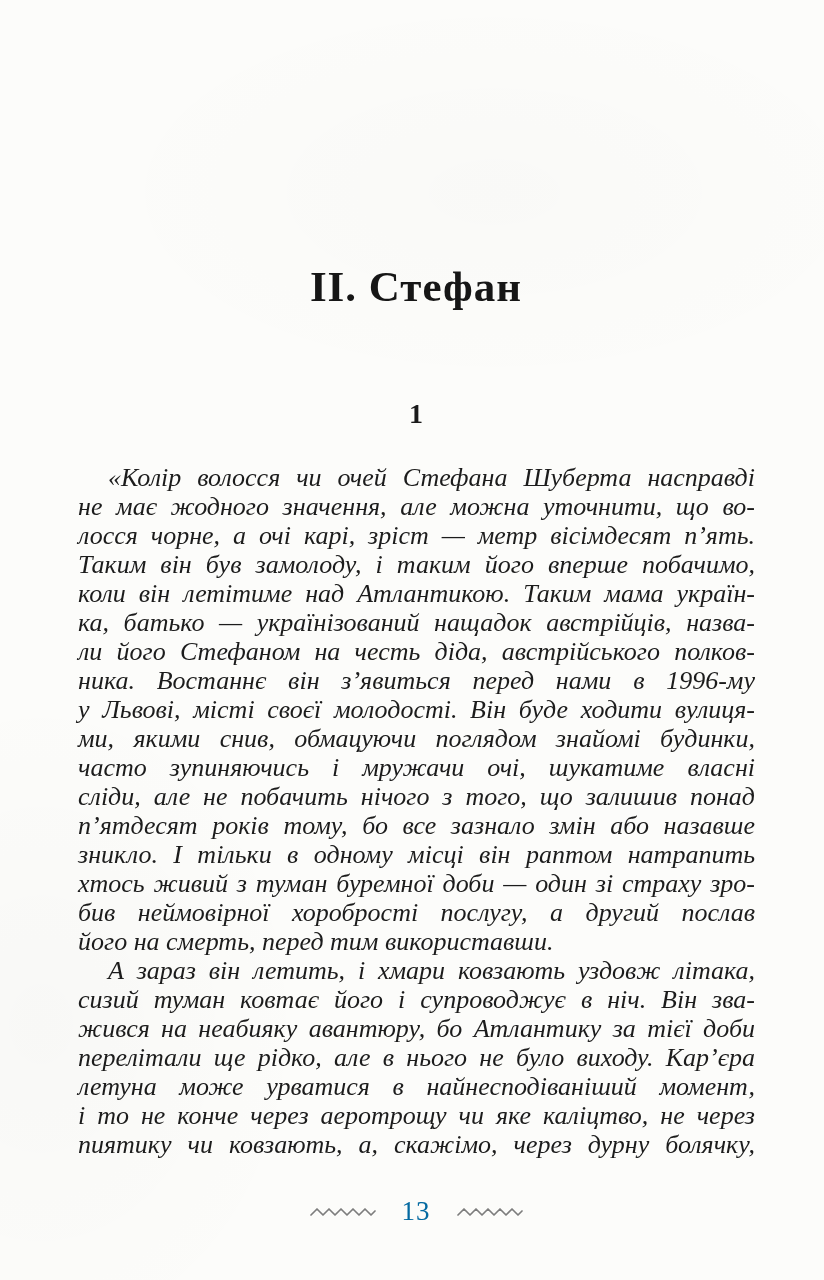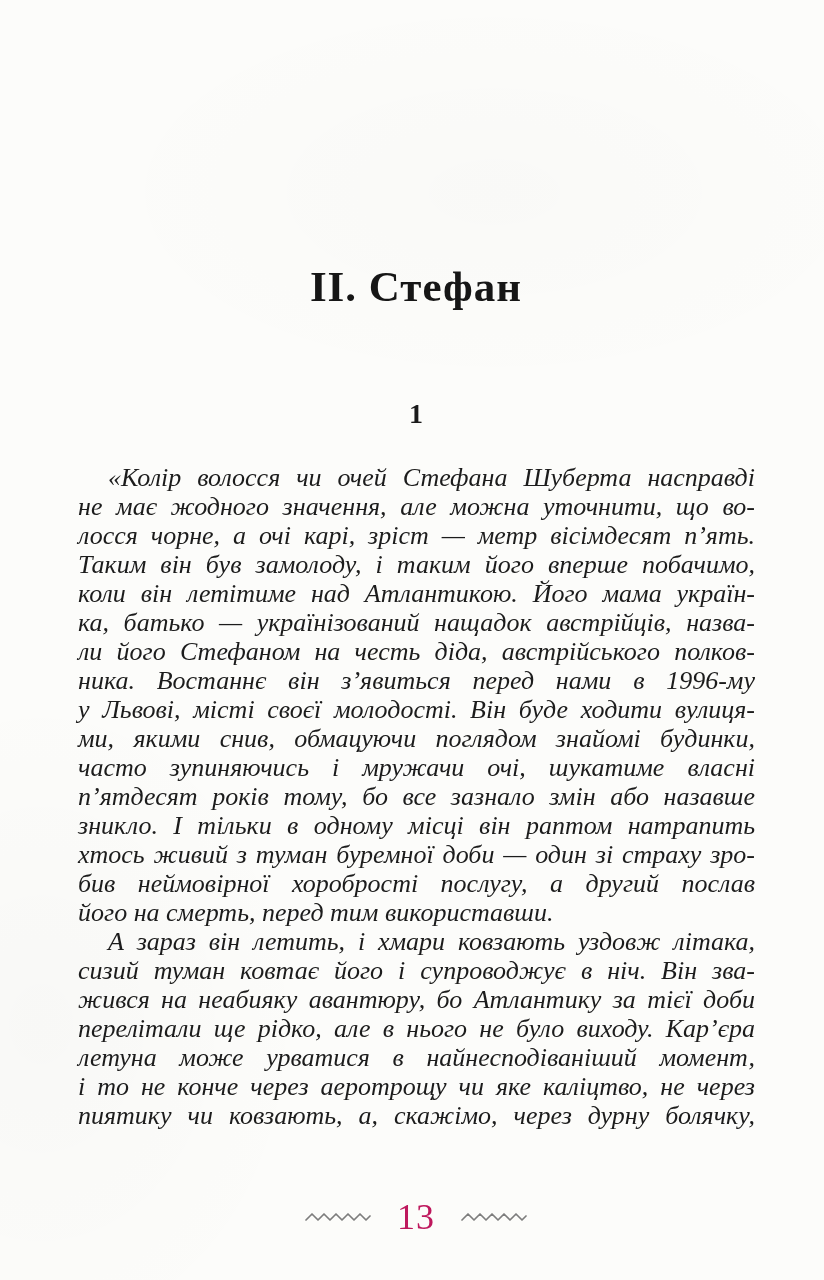--- a/index.html
+++ b/index.html
@@ -72,48 +72,49 @@
     position: absolute;
     top: 1196px;
     left: 78px;
     width: 676px;
     display: flex;
     justify-content: center;
     align-items: center;
     gap: 26px;
   }
   .page-number {
-    font-size: 36px;
-    color: #be185d;
+    font-size: 27px;
+    color: #0369a1;
     letter-spacing: 1px;
   }
   .squiggle { display: block; }
 </style>
 </head>
 <body>
 
 <div class="page">
 
   <div class="chapter-title">ІІ. Стефан</div>
 
   <div class="section-number">1</div>
 
   <div class="body-text">
       <div class="paragraph">
         <div class="line indent">«Колір волосся чи очей Стефана Шуберта насправді</div>
         <div class="line">не має жодного значення, але можна уточнити, що во-</div>
         <div class="line">лосся чорне, а очі карі, зріст — метр вісімдесят п’ять.</div>
         <div class="line">Таким він був замолоду, і таким його вперше побачимо,</div>
-        <div class="line">коли він летітиме над Атлантикою. Його мама україн-</div>
+        <div class="line">коли він летітиме над Атлантикою. Таким мама україн-</div>
         <div class="line">ка, батько — українізований нащадок австрійців, назва-</div>
         <div class="line">ли його Стефаном на честь діда, австрійського полков-</div>
         <div class="line">ника. Востаннє він з’явиться перед нами в 1996-му</div>
         <div class="line">у Львові, місті своєї молодості. Він буде ходити вулиця-</div>
         <div class="line">ми, якими снив, обмацуючи поглядом знайомі будинки,</div>
         <div class="line">часто зупиняючись і мружачи очі, шукатиме власні</div>
+        <div class="line">сліди, але не побачить нічого з того, що залишив понад</div>
         <div class="line">п’ятдесят років тому, бо все зазнало змін або назавше</div>
         <div class="line">зникло. І тільки в одному місці він раптом натрапить</div>
         <div class="line">хтось живий з туман буремної доби — один зі страху зро-</div>
         <div class="line">бив неймовірної хоробрості послугу, а другий послав</div>
         <div class="line last-flush">його на смерть, перед тим використавши.</div>
       </div>
       <div class="paragraph">
         <div class="line indent">А зараз він летить, і хмари ковзають уздовж літака,</div>
         <div class="line">сизий туман ковтає його і супроводжує в ніч. Він зва-</div>
         <div class="line">жився на неабияку авантюру, бо Атлантику за тієї доби</div>

